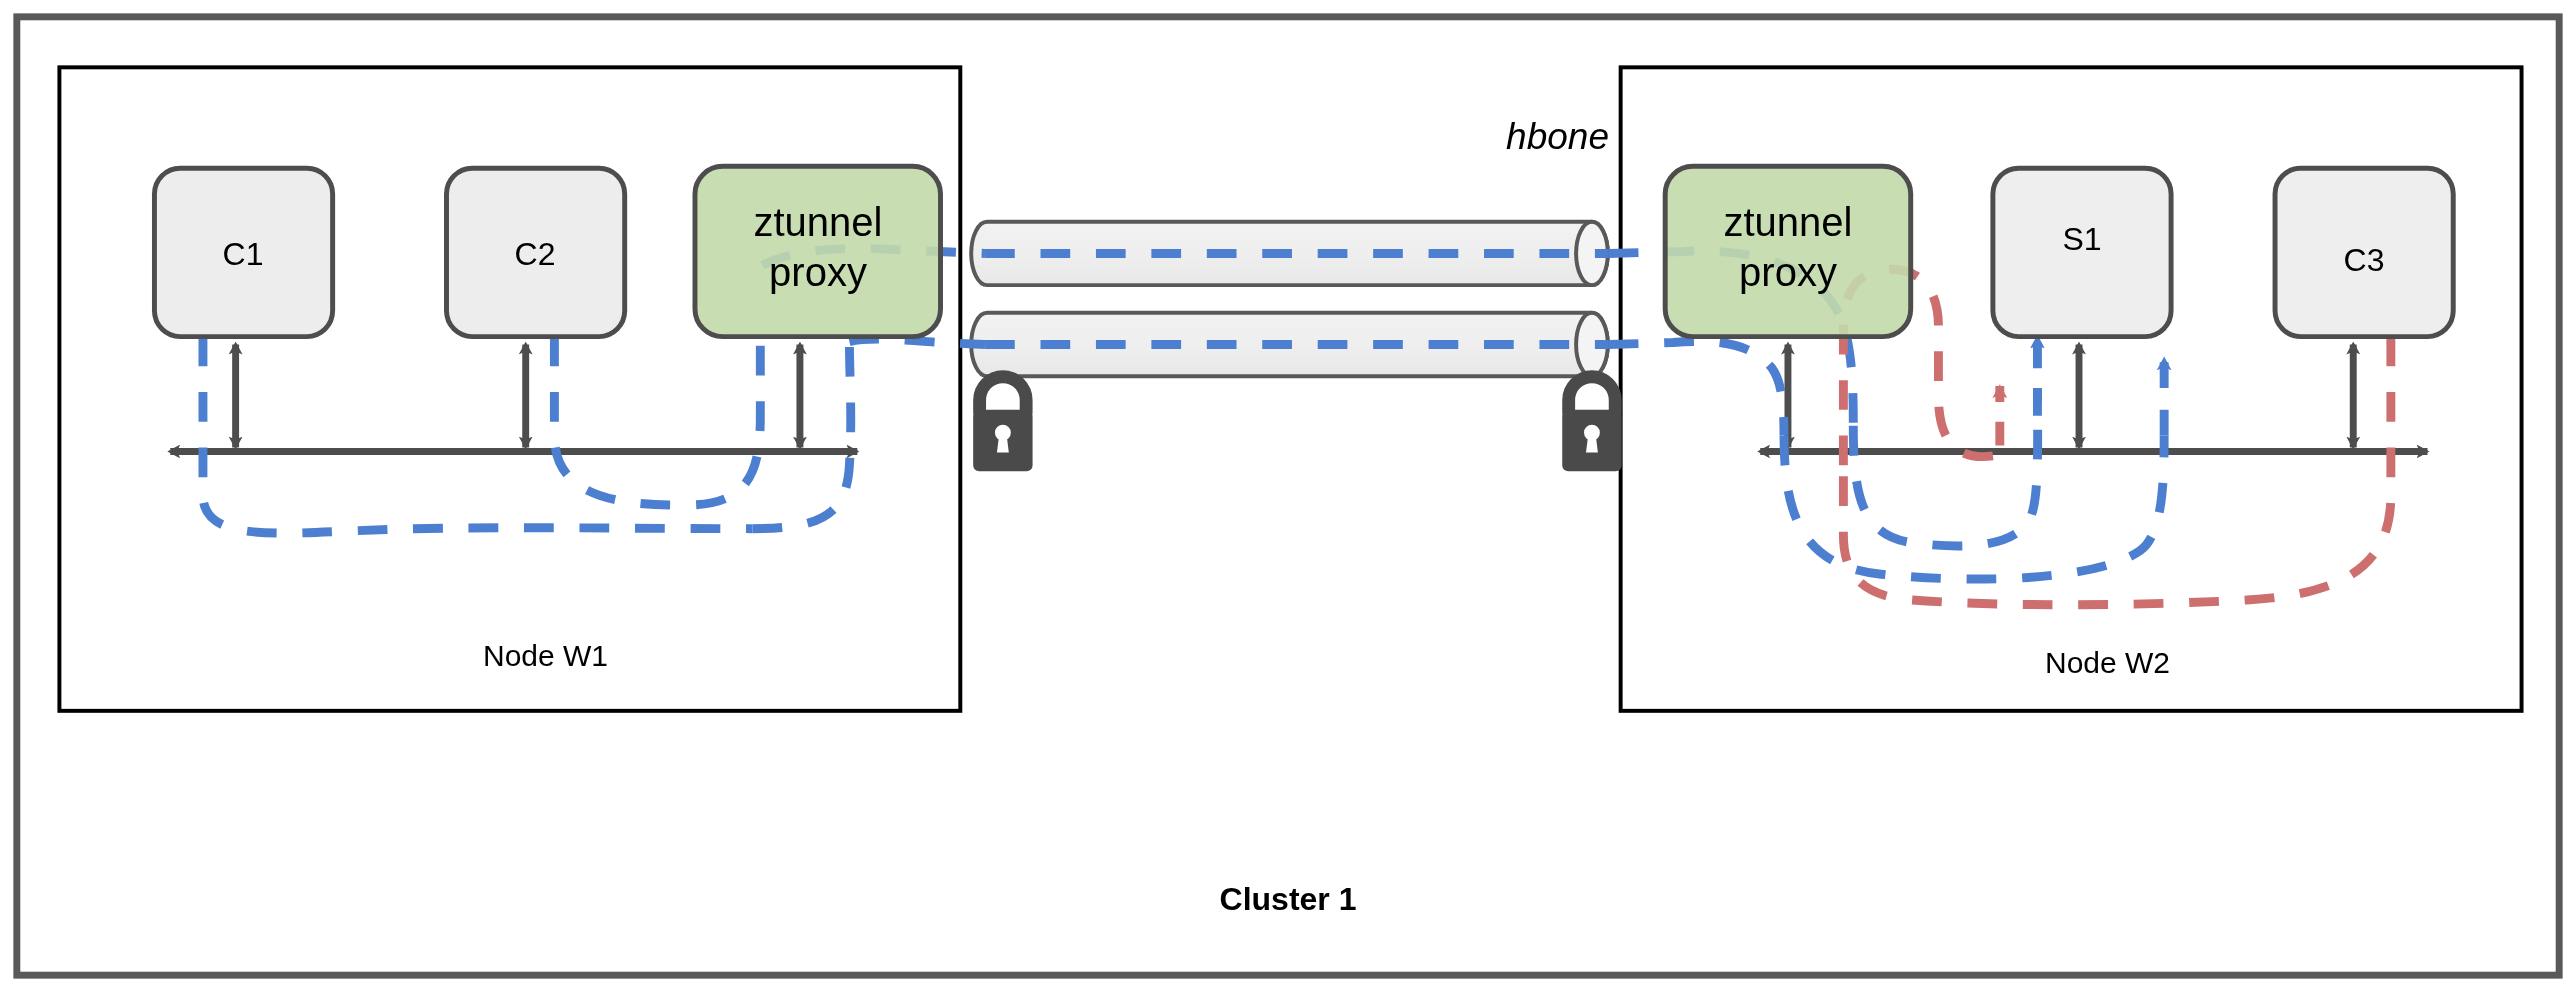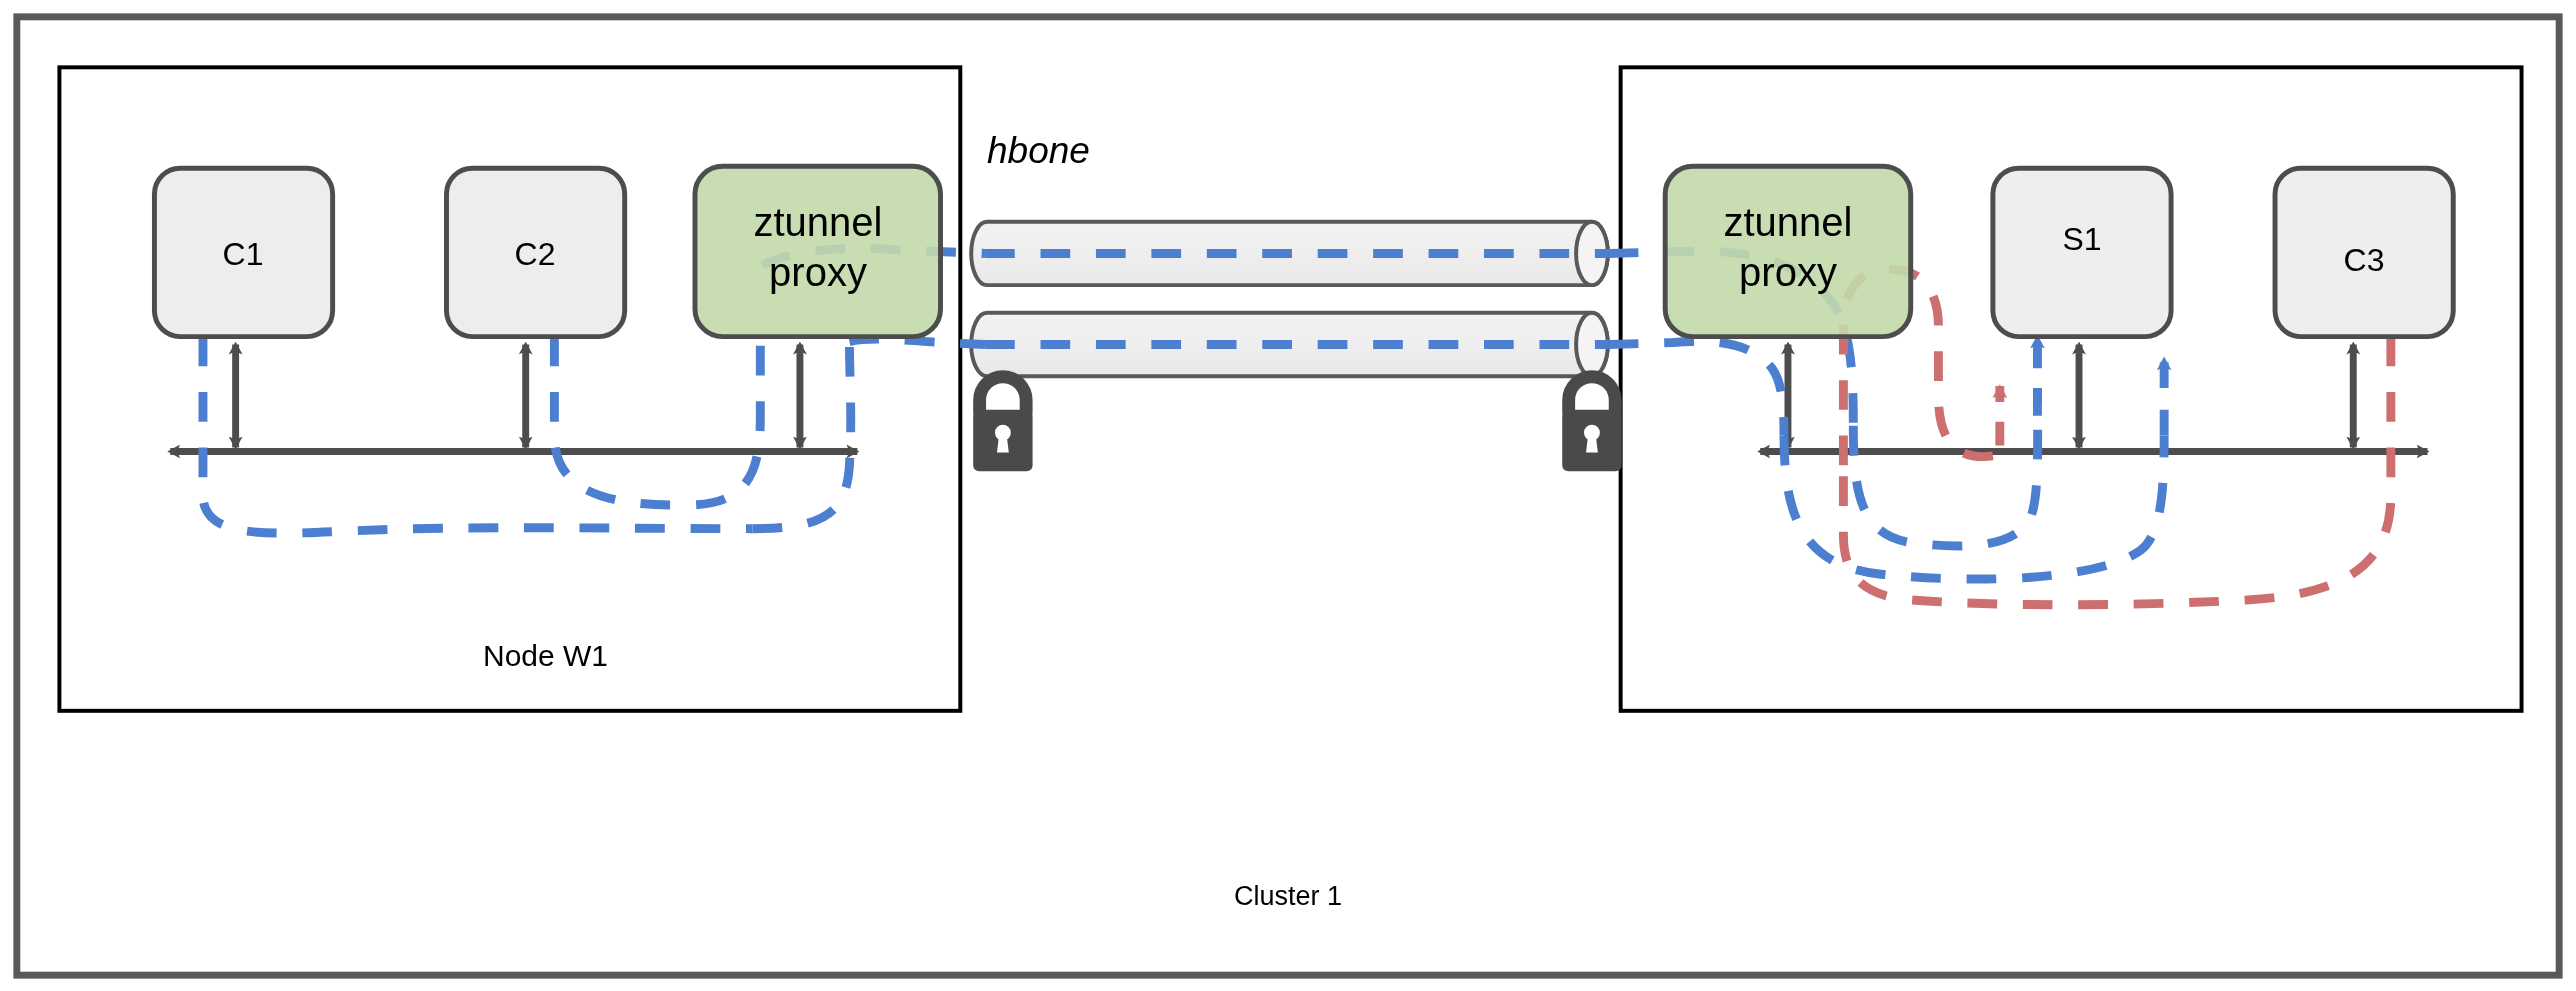--- a/index.html
+++ b/index.html
@@ -2,21 +2,21 @@
 <html><head>
 <meta charset="utf-8">
 <style>
   html,body{margin:0;padding:0;background:#ffffff;}
   body{font-family:"Liberation Sans","DejaVu Sans",sans-serif;}
   #stage{position:relative;width:2576px;height:992px;background:#ffffff;overflow:hidden;}
   #svg{position:absolute;left:0;top:0;width:2576px;height:992px;}
   .lbl{position:absolute;color:#000;white-space:nowrap;}
   .boxlabel{font-size:32px;line-height:51px;text-align:center;}
   .nodelabel{font-size:30px;margin-left:36px;}
-  .clusterlabel{font-size:27px;}
+  .clusterlabel{font-size:32px;font-weight:bold;}
   .hbonelabel{font-size:37px;font-style:italic;}
 </style>
 </head>
 <body>
 
 <div id="stage">
 
   <svg id="svg" viewBox="0 0 2602 1002">
     <defs>
       <marker id="arrHeadDark" markerWidth="14" markerHeight="14" refX="11" refY="7" orient="auto" markerUnits="userSpaceOnUse">
@@ -131,21 +131,22 @@
 
   <div class="lbl" style="left:1665px;top:197px;width:246px;text-align:center;font-size:40px;line-height:50px;">
     <div>ztunnel</div>
     <div>proxy</div>
   </div>
 
   <div class="lbl boxlabel" style="left:1993px;top:214px;width:178px;">S1</div>
 
   <div class="lbl boxlabel" style="left:2275px;top:229px;width:178px;margin-top:6px;">C3</div>
 
-  <div class="lbl hbonelabel" style="left:987px;top:130px;width:622px;text-align:left;">hbone</div>
+  <div class="lbl hbonelabel" style="left:987px;top:116px;width:622px;text-align:right;">hbone</div>
 
   <div class="lbl nodelabel" style="left:59px;top:639px;width:901px;text-align:center;">Node W1</div>
 
+  <div class="lbl nodelabel" style="left:1621px;top:646px;width:901px;text-align:center;">Node W2</div>
 
   <div class="lbl clusterlabel" style="left:17px;top:881px;width:2542px;text-align:center;">Cluster 1</div>
 
 </div>
 
 
 </body></html>

